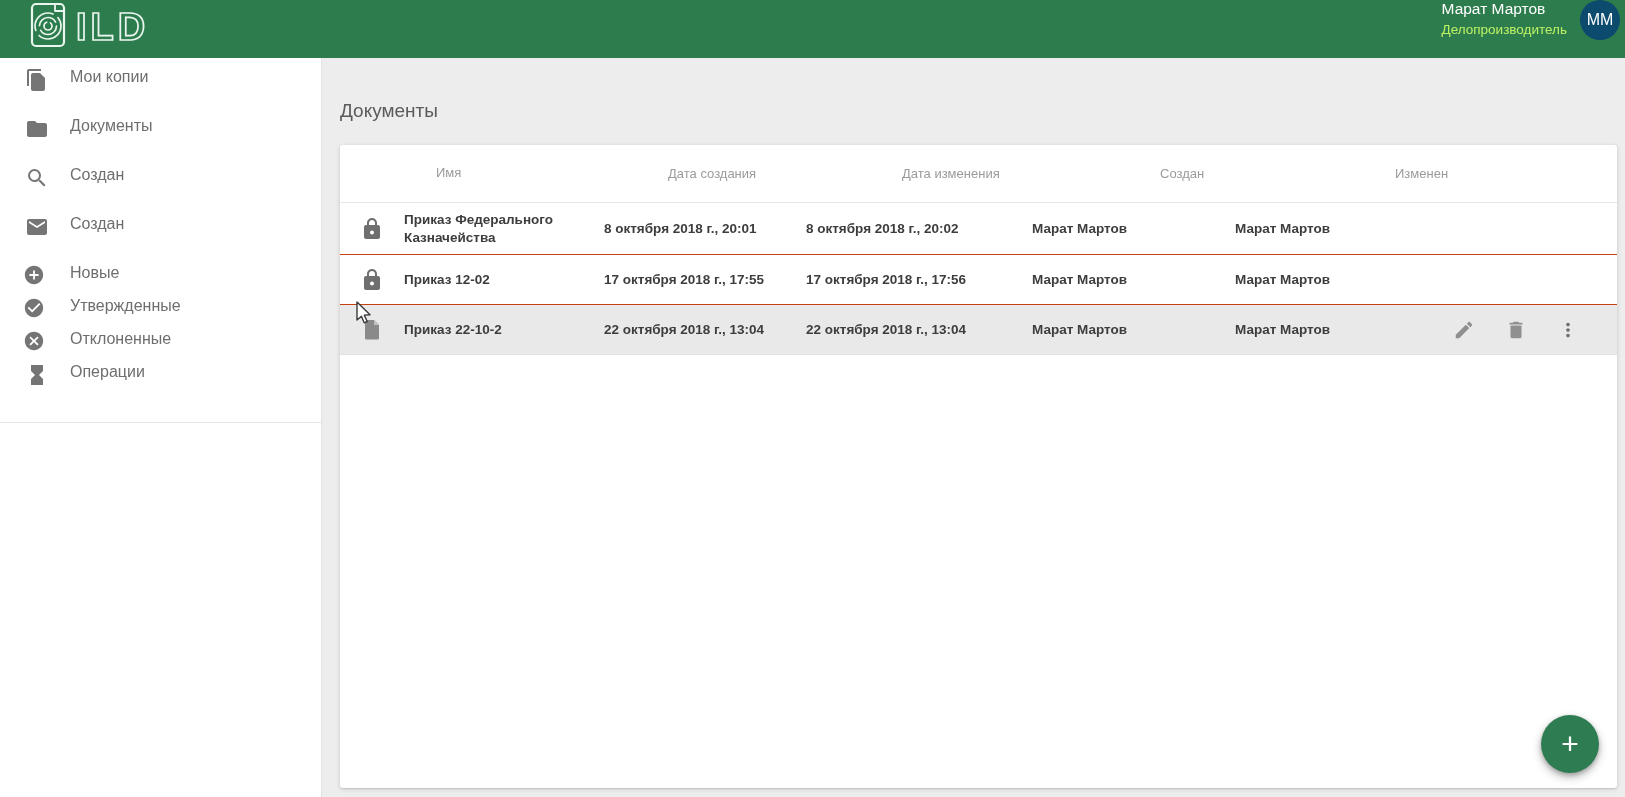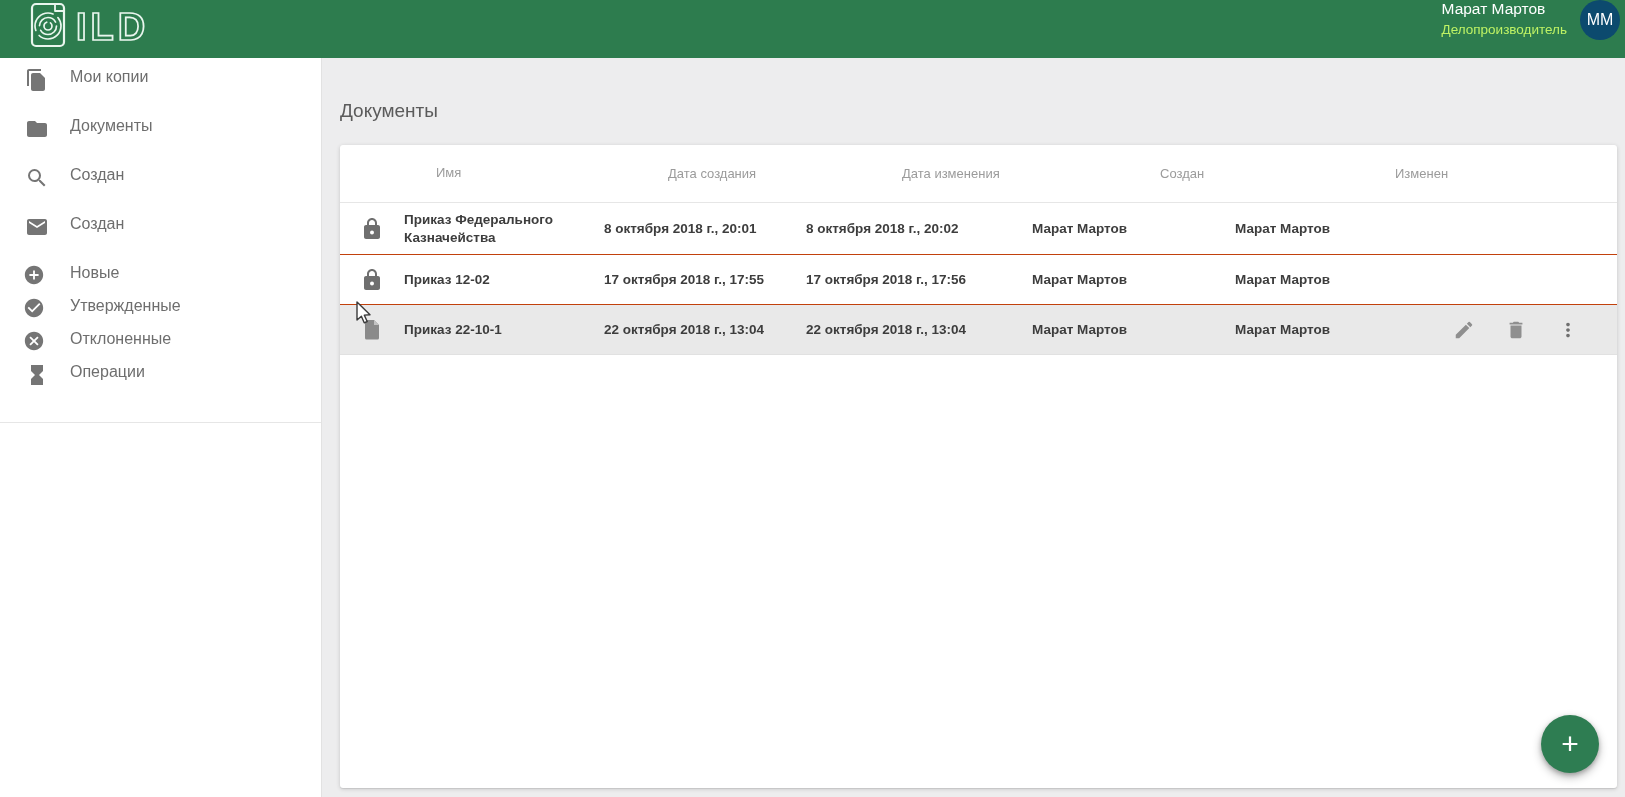--- a/index.html
+++ b/index.html
@@ -232,21 +232,21 @@
       <div class="c-actions"></div>
     </div>
 
     <div class="trow selected">
       <div class="c-icon row-icon">
         <svg viewBox="0 0 24 24">
             <path fill="#8a8a8a" d="M6.5 2H14l5 5v13a1.5 1.5 0 0 1-1.5 1.5h-11A1.5 1.5 0 0 1 5 20V3.5A1.5 1.5 0 0 1 6.5 2z"></path>
             <path fill="#c2c2c2" d="M14 2v5h5z"></path>
           </svg>
       </div>
-      <div class="c-name">Приказ 22-10-1</div>
+      <div class="c-name">Приказ 22-10-2</div>
       <div class="c-created">22 октября 2018 г., 13:04</div>
       <div class="c-modified">22 октября 2018 г., 13:04</div>
       <div class="c-createdby">Марат Мартов</div>
       <div class="c-modifiedby">Марат Мартов</div>
       <div class="c-actions">
         <span class="action-btn">
           <svg viewBox="0 0 24 24">
               <path fill="#8f8f8f" d="M3 17.25V21h3.75L17.81 9.94l-3.75-3.75L3 17.25zM20.71 7.04a.996.996 0 0 0 0-1.41l-2.34-2.34a.996.996 0 0 0-1.41 0l-1.83 1.83 3.75 3.75 1.83-1.83z"></path>
             </svg>
         </span>

